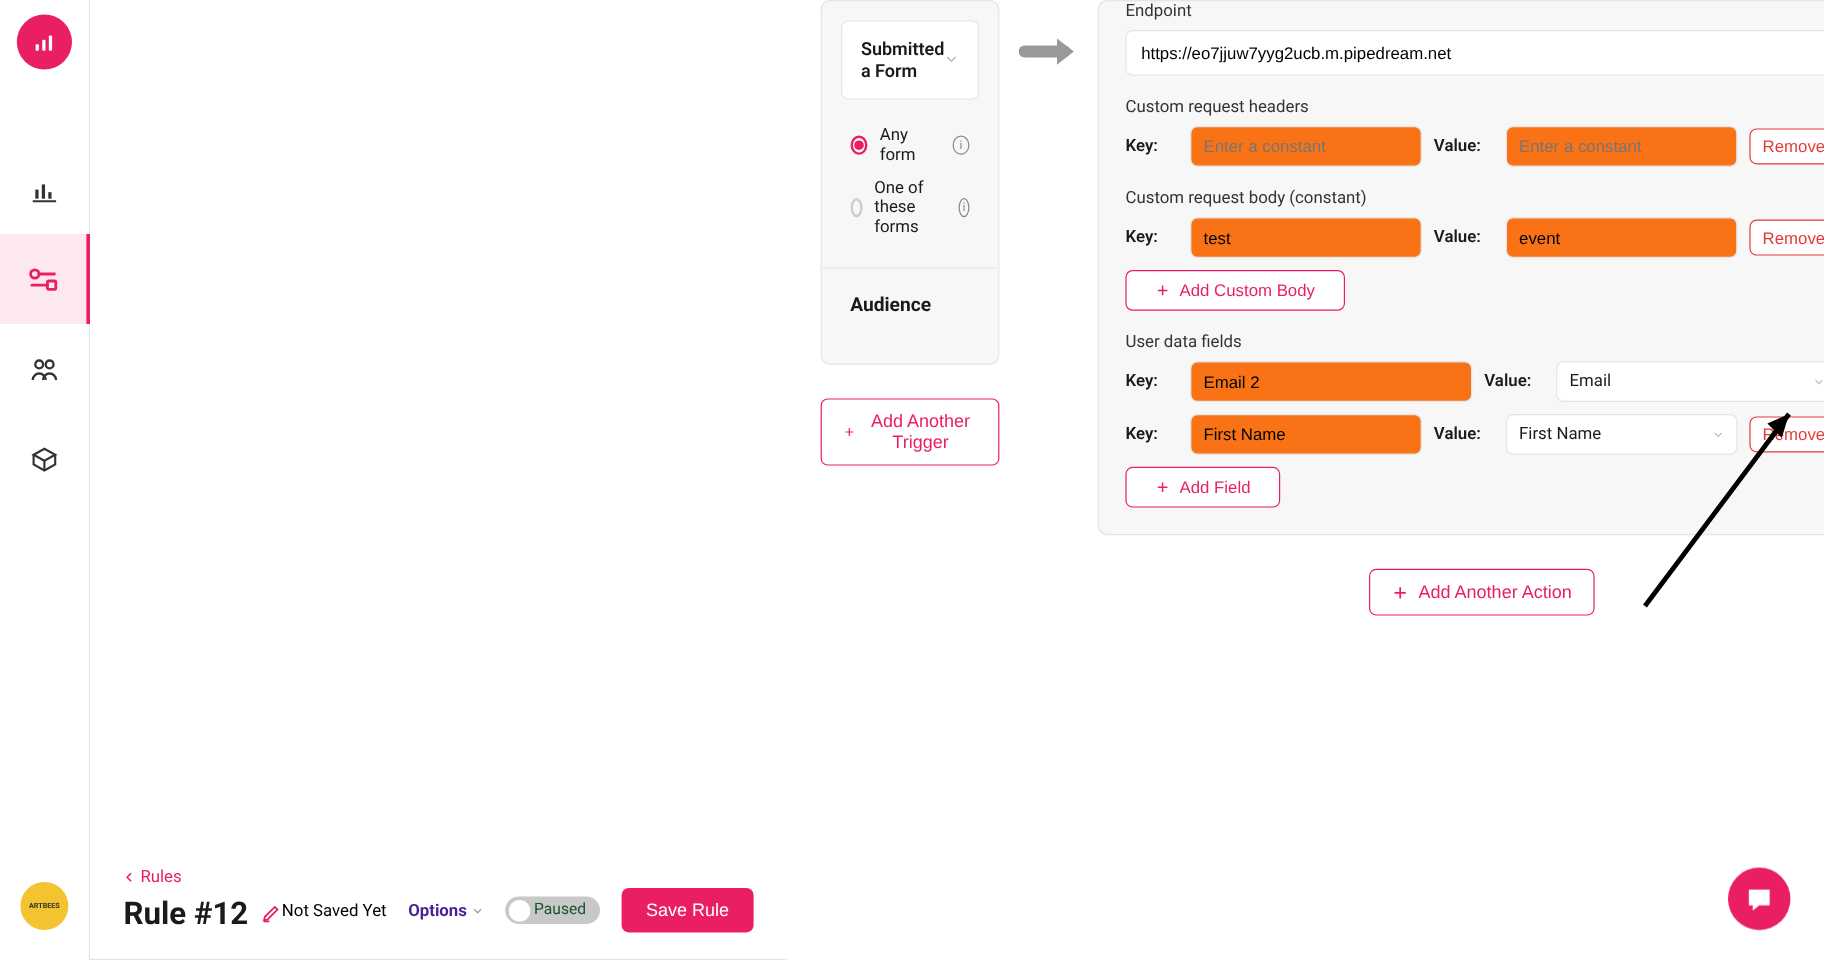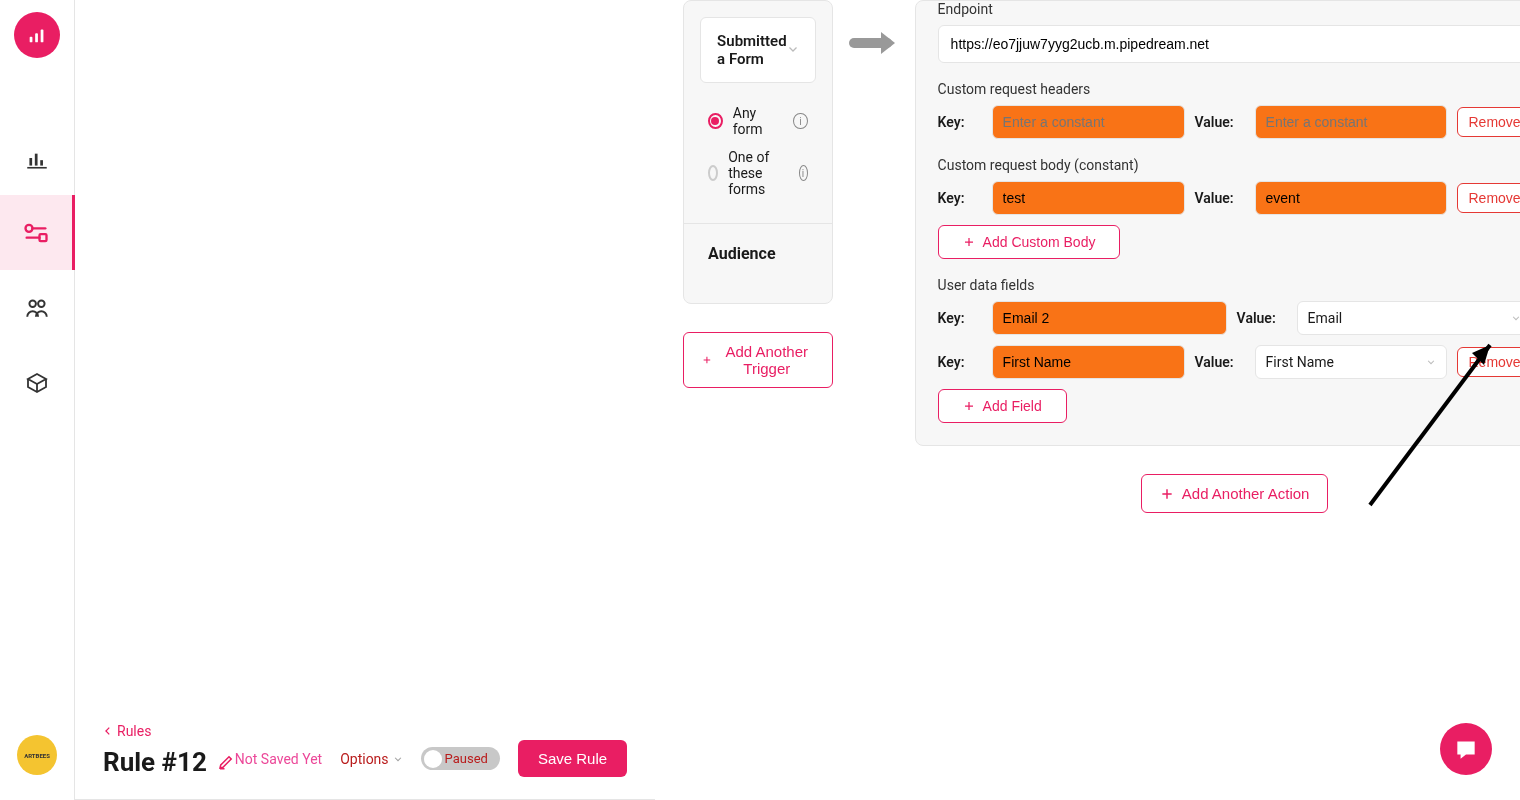--- a/index.html
+++ b/index.html
@@ -12,23 +12,23 @@
 .nav-item { width: 75px; height: 75px; display: flex; align-items: center; justify-content: center; cursor: pointer; }
 .nav-item.active { background: #fde8ef; border-right: 3px solid #e91e63; }
 .artbees-badge { position: absolute; bottom: 25px; width: 40px; height: 40px; border-radius: 50%; background: #f4c430; display:flex; align-items:center; justify-content:center; font-size:6px; font-weight:bold; color:#333; }
 
 .main { flex: 1; display: flex; flex-direction: row; overflow: hidden; }
 .header { padding: 16px 28px 22px; border-bottom: 1px solid #e5e5e5; display: flex; justify-content: space-between; align-items: flex-end; }
 .breadcrumb { color: #e91e63; font-size: 14px; display: flex; align-items: center; gap: 4px; margin-bottom: 8px; cursor:pointer; }
 .page-title { font-size: 26px; font-weight: 700; display: flex; align-items: center; gap: 10px; }
 .edit-pencil { color: #e91e63; cursor: pointer; }
 .header-right { display: flex; align-items: center; gap: 18px; }
-.not-saved { color: #ec4899; }
-.options-btn { color: #b91c1c; display:flex; align-items:center; gap:4px; cursor:pointer; }
-.toggle { background: #c8c8c8; color: #b91c1c; border-radius: 14px; padding: 4px 12px 4px 24px; position: relative; font-size: 13px; cursor:pointer; }
+.not-saved { color: #000000; }
+.options-btn { color: #4c1d95; display:flex; align-items:center; gap:4px; cursor:pointer;font-weight:bold; }
+.toggle { background: #c8c8c8; color: #14532d; border-radius: 14px; padding: 4px 12px 4px 24px; position: relative; font-size: 13px; cursor:pointer; }
 .toggle::before { content:""; position:absolute; left:3px; top:3px; width:18px; height:18px; background:#fff; border-radius:50%; }
 .save-btn { background: #e91e63; color: #fff; border: none; border-radius: 6px; padding: 10px 20px; font-size: 15px; font-weight: 500; cursor:pointer; }
 
 .content { flex:1; overflow:auto; padding: 0 28px 20px; display:flex; gap:16px; position:relative; }
 .col { display:flex; flex-direction:column; }
 .col-left { width: 660px; }
 .col-arrow { width: 90px; display:flex; justify-content:center; padding-top:28px; }
 .col-right { width: 640px; }
 
 .card { background: #f7f7f7; border: 1px solid #e5e5e5; border-radius: 8px; overflow:hidden; }

